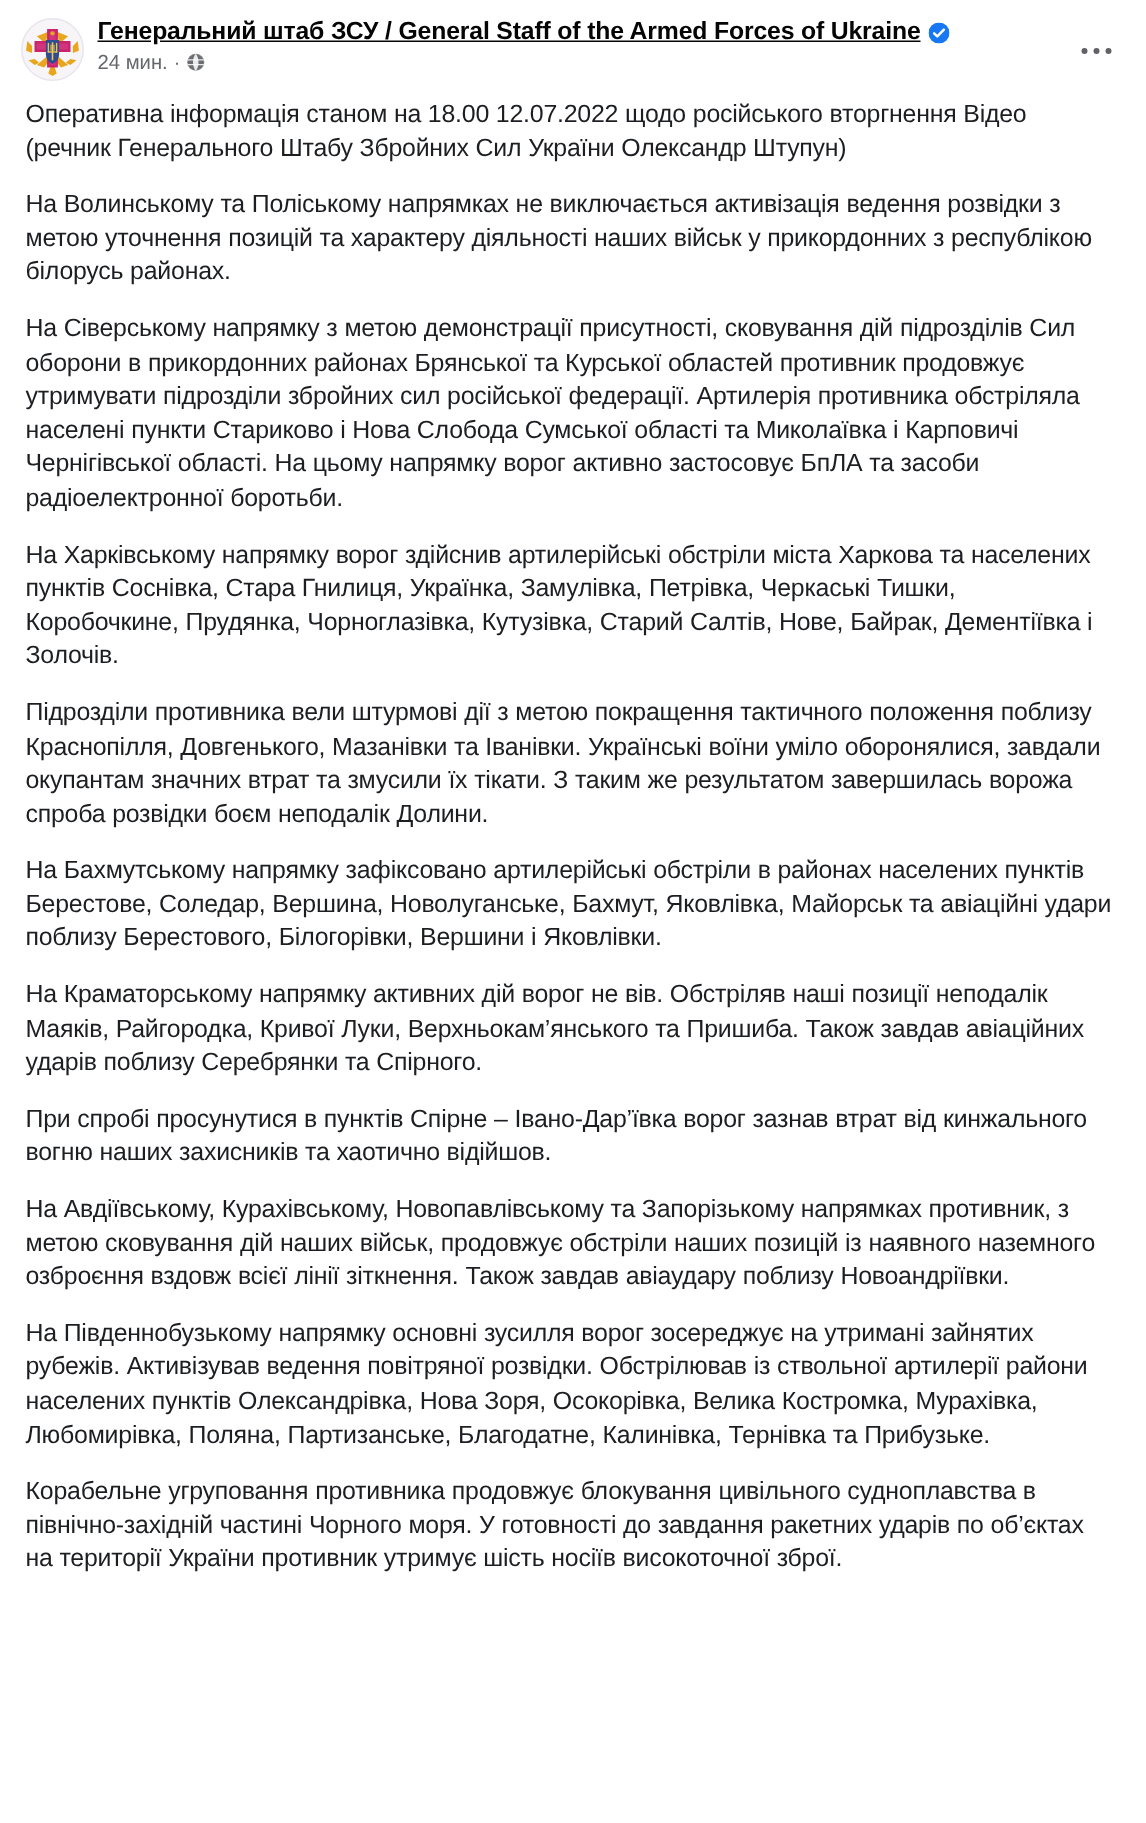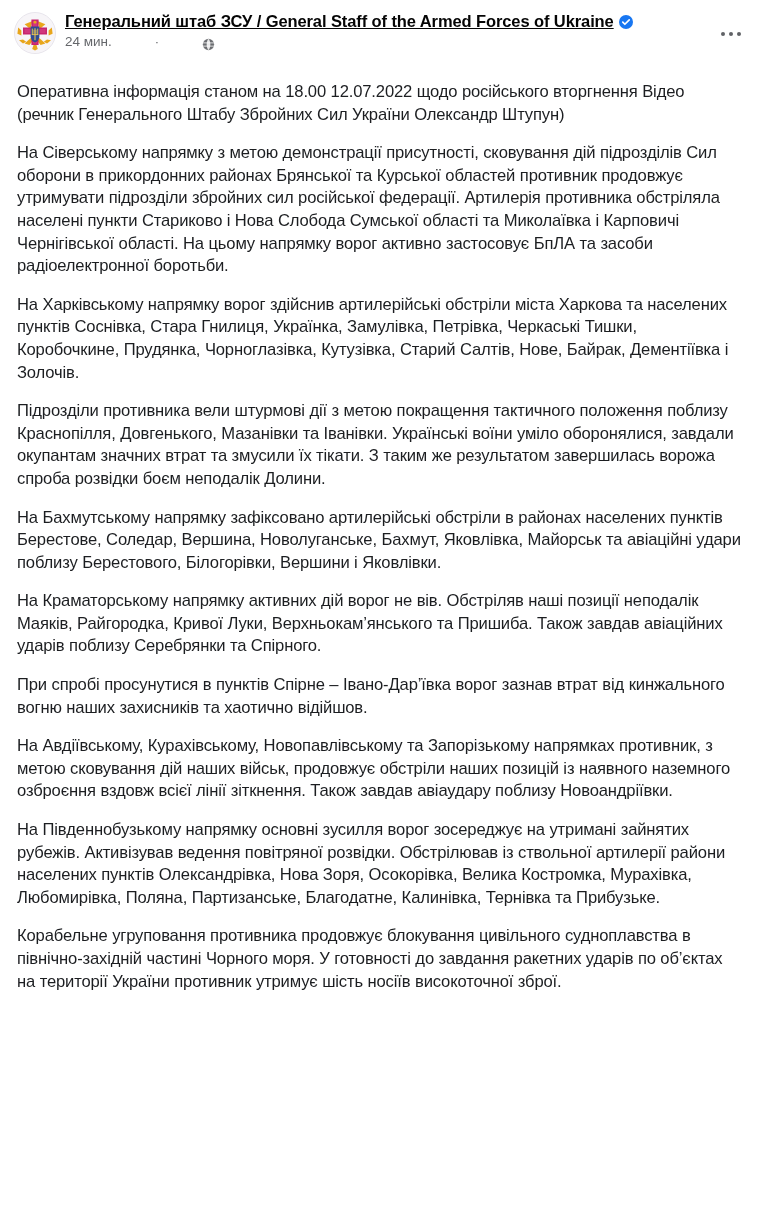--- a/index.html
+++ b/index.html
@@ -66,26 +66,25 @@
     margin-left: 5px;
     flex: 0 0 14px;
     display: inline-block;
     position: relative;
     top: 1px;
   }
   .verified svg { display:block; width:14px; height:14px; }
 
   .meta-row {
     display: flex;
-    align-items: flex-end;
+    align-items: flex-start;
     margin-top: 3px;
     color: #65676b;
     font-size: 13.5px;
     line-height: 16px;
-    gap: 39px;
   }
   .meta-sep { margin: 0 4px; color:#65676b; font-size: 13px; }
   .globe-icon { width: 13px; height: 13px; display:inline-block; position: relative; top: 1px; }
   .globe-icon svg { display:block; width:13px; height:13px; }
 
   .menu-dots {
     position: absolute;
     right: 16px;
     top: 17px;
     width: 34px;
@@ -101,21 +100,21 @@
     border-radius: 50%;
     background: #606266;
     display: block;
   }
 
   
   .post-body {
     padding: 3px 22px 0 17px;
   }
   .post-body p {
-    margin: 16px 0 15px 0;
+    margin: 0 0 15px 0;
     font-size: 16.6px;
     line-height: 22.6px;
     color: #1c1e21;
     letter-spacing: -0.15px;
     word-spacing: 0.1px;
     text-align: left;
   }
   .post-body p:last-child { margin-bottom: 0; }
 </style>
 </head>
@@ -188,20 +187,21 @@
 
     <div class="menu-dots">
       <i></i>
       <i></i>
       <i></i>
     </div>
   </div>
 
   <div class="post-body">
     <p>Оперативна інформація станом на 18.00 12.07.2022 щодо російського вторгнення Відео (речник Генерального Штабу Збройних Сил України Олександр Штупун)</p>
+    <p>На Волинському та Поліському напрямках не виключається активізація ведення розвідки з метою уточнення позицій та характеру діяльності наших військ у прикордонних з республікою білорусь районах.</p>
     <p>На Сіверському напрямку з метою демонстрації присутності, сковування дій підрозділів Сил оборони в прикордонних районах Брянської та Курської областей противник продовжує утримувати підрозділи збройних сил російської федерації. Артилерія противника обстріляла населені пункти  Стариково і Нова Слобода Сумської області та Миколаївка і Карповичі Чернігівської області. На цьому напрямку ворог активно застосовує БпЛА та засоби радіоелектронної боротьби.</p>
     <p>На Харківському напрямку ворог здійснив артилерійські обстріли міста Харкова та населених пунктів Соснівка, Стара Гнилиця, Українка, Замулівка, Петрівка, Черкаські Тишки, Коробочкине, Прудянка, Чорноглазівка, Кутузівка, Старий Салтів, Нове, Байрак, Дементіївка і Золочів.</p>
     <p>Підрозділи противника вели штурмові дії з метою покращення тактичного положення поблизу Краснопілля, Довгенького, Мазанівки та Іванівки. Українські воїни уміло оборонялися, завдали окупантам значних втрат та змусили їх тікати. З таким же результатом завершилась ворожа спроба розвідки боєм неподалік Долини.</p>
     <p>На Бахмутському напрямку зафіксовано артилерійські обстріли в районах населених пунктів Берестове, Соледар, Вершина, Новолуганське, Бахмут, Яковлівка, Майорськ та авіаційні удари поблизу Берестового, Білогорівки, Вершини і Яковлівки.</p>
     <p>На Краматорському напрямку активних дій ворог не вів. Обстріляв  наші позиції  неподалік Маяків, Райгородка, Кривої Луки, Верхньокам’янського та Пришиба. Також завдав авіаційних ударів поблизу Серебрянки та Спірного.</p>
     <p>При спробі просунутися в пунктів Спірне – Івано-Дар’ївка ворог зазнав втрат від кинжального вогню наших захисників та хаотично відійшов.</p>
     <p>На Авдіївському, Курахівському, Новопавлівському та Запорізькому напрямках противник, з метою сковування дій наших військ, продовжує обстріли наших позицій із наявного наземного озброєння вздовж всієї лінії зіткнення. Також завдав авіаудару поблизу Новоандріївки.</p>
     <p>На Південнобузькому напрямку основні зусилля ворог зосереджує на утримані зайнятих рубежів. Активізував ведення повітряної розвідки. Обстрілював із ствольної артилерії райони населених пунктів Олександрівка, Нова Зоря, Осокорівка, Велика Костромка, Мурахівка, Любомирівка, Поляна, Партизанське, Благодатне, Калинівка, Тернівка та Прибузьке.</p>
     <p>Корабельне угруповання противника продовжує блокування цивільного судноплавства в північно-західній частині Чорного моря. У готовності до завдання ракетних ударів по об’єктах на території України противник утримує шість носіїв високоточної зброї.</p>
   </div>

